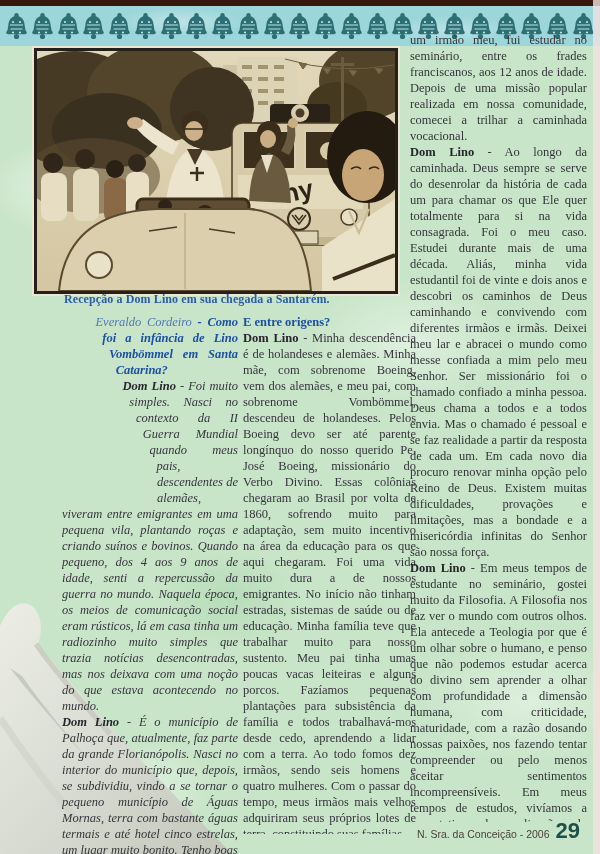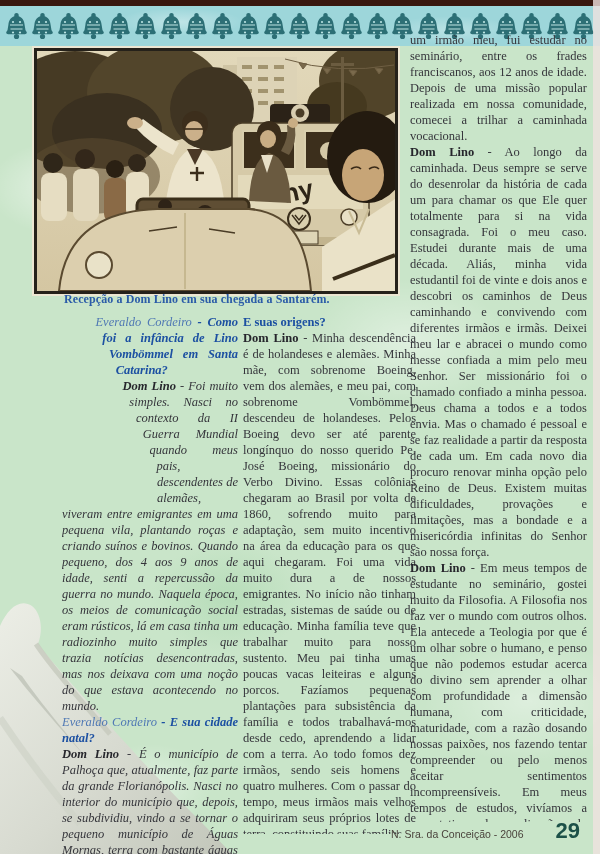--- a/index.html
+++ b/index.html
@@ -49,21 +49,21 @@
   .col2{left:243px;top:314px;width:173px;height:520px;}
   .col3{left:410px;top:32px;width:177px;height:790px;}
   .statue-spacer{
     float:left;width:95px;height:182px;margin-top:357px;
     shape-outside:polygon(0 0, 18px 0, 95px 182px, 0 182px);
     shape-margin:8px;
   }
   .statue{position:absolute;left:0;top:598px;width:260px;height:256px;}
 
   .footer{
-    position:absolute;right:20px;bottom:10px;display:flex;align-items:baseline;gap:32px;
+    position:absolute;right:20px;bottom:10px;display:flex;align-items:baseline;gap:6px;
     font-family:"Liberation Sans", sans-serif;
   }
   .footer .journal{font-size:10.5px;color:#4a433c;}
   .footer .pagenum{font-size:22px;font-weight:bold;color:#1c5148;}
 </style>
 </head>
 <body>
 
 <div class="page">
   <svg width="0" height="0" style="position:absolute">
@@ -288,27 +288,26 @@
     <path d="M0 28 C8 10 20 0 32 8 C40 14 44 30 38 46 C58 72 92 108 132 152 C162 186 202 224 232 256 L0 256 Z" fill="url(#stg)"></path>
     <path d="M10 70 C30 96 60 130 90 164 C70 140 40 104 22 78 Z" fill="#b9bdb2" opacity=".7"></path>
     <path d="M36 46 C52 70 80 102 110 136" stroke="#c5c9bd" stroke-width="5" fill="none" opacity=".8"></path>
     <path d="M0 120 C20 150 50 190 80 226" stroke="#cfd3c8" stroke-width="7" fill="none" opacity=".7"></path>
   </svg>
 
   <div class="qa-col col1">
     <div class="statue-spacer"></div>
     <p class="q"><span class="speaker">Everaldo Cordeiro</span><span> - </span><span>Como foi a infância de Lino Vombömmel em Santa Catarina?</span></p>
     <p class="a"><span class="speaker">Dom Lino</span><span> - </span><span>Foi muito simples. Nasci no contexto da II Guerra Mundial quando meus pais, descendentes de alemães, viveram entre emigrantes em uma pequena vila, plantando roças e criando suínos e bovinos. Quando pequeno, dos 4 aos 9 anos de idade, senti a repercussão da guerra no mundo. Naquela época, os meios de comunicação social eram rústicos, lá em casa tinha um radiozinho muito simples que trazia notícias desencontradas, mas nos deixava com uma noção do que estava acontecendo no mundo.</span></p>
-    <p class="q"><span class="speaker">Everaldo Cordeiro</span><span> - </span><span>E sua cidade natal?</span></p>
     <p class="a"><span class="speaker">Dom Lino</span><span> - </span><span>É o município de Palhoça que, atualmente, faz parte da grande Florianópolis. Nasci no interior do município que, depois, se subdividiu, vindo a se tornar o pequeno município de Águas Mornas, terra com bastante águas termais e até hotel cinco estrelas, um lugar muito bonito. Tenho boas recordações.</span></p>
 
   </div>
 
   <div class="qa-col col2">
-    <p class="q"><span>E suas origens?</span></p>
+    <p class="q"><span>E entre origens?</span></p>
     <p class="a"><span class="speaker">Dom Lino</span><span> - </span><span>Minha descendência é de holandeses e alemães. Minha mãe, com sobrenome Boeing, vem dos alemães, e meu pai, com sobrenome Vombömmel, descendeu de holandeses. Pelos Boeing devo ser até parente longínquo do nosso querido Pe. José Boeing, missionário do Verbo Divino. Essas colônias chegaram ao Brasil por volta de 1860, sofrendo muito para adaptação, sem muito incentivo na área da educação para os que aqui chegaram. Foi uma vida muito dura a de nossos emigrantes. No início não tinham estradas, sistemas de saúde ou de educação. Minha família teve que trabalhar muito para nosso sustento. Meu pai tinha umas poucas vacas leiteiras e alguns porcos. Fazíamos pequenas plantações para subsistência da família e todos trabalhavá-mos desde cedo, aprendendo a lidar com a terra. Ao todo fomos dez irmãos, sendo seis homens e quatro mulheres. Com o passar do tempo, meus irmãos mais velhos adquiriram seus próprios lotes de terra, constituindo suas famílias.</span></p>
 
   </div>
 
   <div class="qa-col col3">
     <p class="a"><span>um irmão meu, fui estudar no seminário, entre os frades franciscanos, aos 12 anos de idade. Depois de uma missão popular realizada em nossa comunidade, comecei a trilhar a caminhada vocacional.</span></p>
     <p class="a"><span class="speaker">Dom Lino</span><span> - </span><span>Ao longo da caminhada. Deus sempre se serve do desenrolar da história de cada um para chamar os que Ele quer totalmente para si na vida consagrada. Foi o meu caso. Estudei durante mais de uma década. Aliás, minha vida estudantil foi de vinte e dois anos e descobri os caminhos de Deus caminhando e convivendo com diferentes irmãos e irmãs. Deixei meu lar e abracei o mundo como messe confiada a mim pelo meu Senhor. Ser missionário foi o chamado confiado a minha pessoa. Deus chama a todos e a todos envia. Mas o chamado é pessoal e se faz realidade a partir da resposta de cada um. Em cada novo dia procuro renovar minha opção pelo Reino de Deus. Existem muitas dificuldades, provações e limitações, mas a bondade e a misericórdia infinitas do Senhor são nossa força.</span></p>
     <p class="a"><span class="speaker">Dom Lino</span><span> - </span><span>Em meus tempos de estudante no seminário, gostei muito da Filosofia. A Filosofia nos faz ver o mundo com outros olhos. Ela antecede a Teologia por que é um olhar sobre o humano, e penso que não podemos estudar acerca do divino sem aprender a olhar com profundidade a dimensão humana, com criticidade, maturidade, com a razão dosando nossas paixões, nos fazendo tentar compreender ou pelo menos aceitar sentimentos incompreensíveis. Em meus tempos de estudos, vivíamos a expectativa da realização do Concílio Vaticano II, sonhavá-mos junto com o Papa João XXIII por uma</span></p>
   </div>
 

